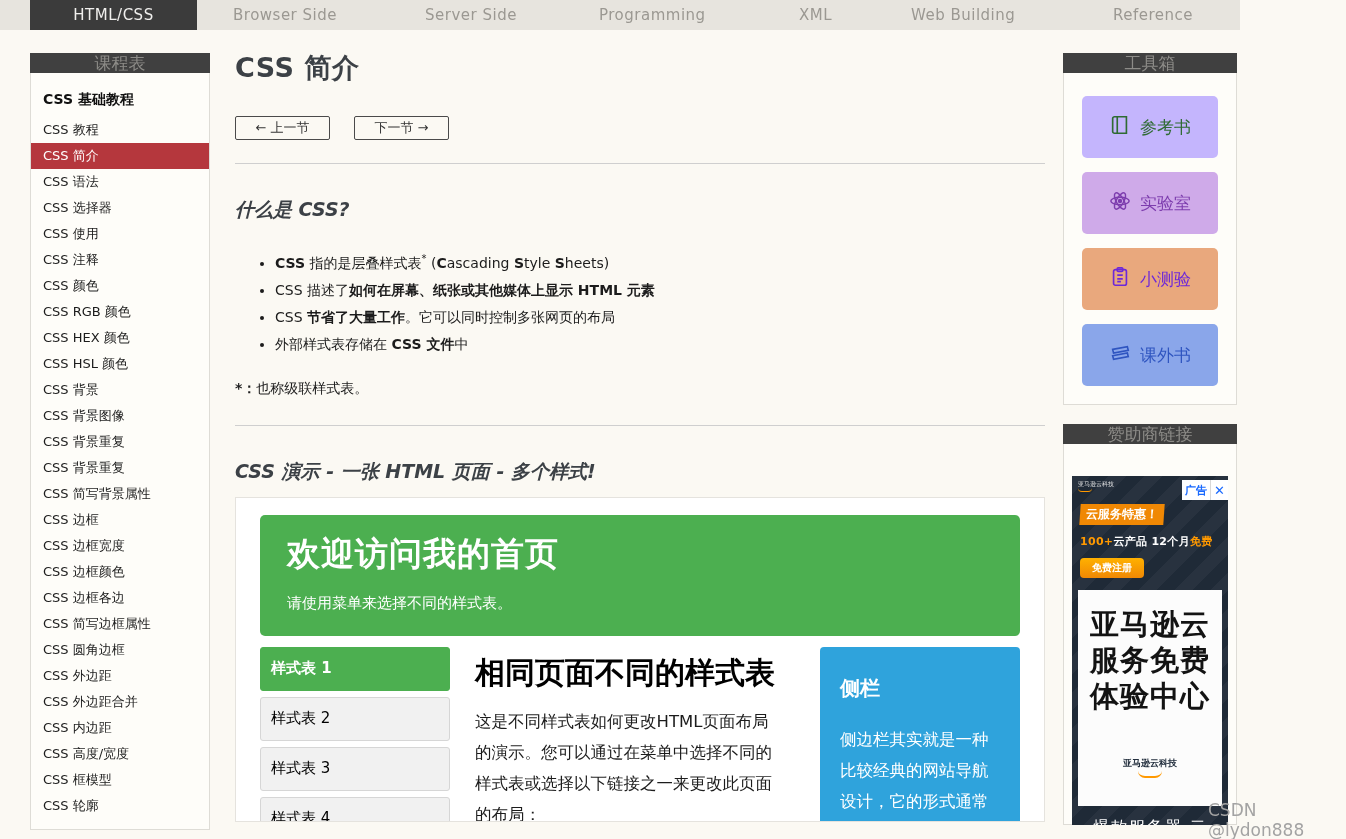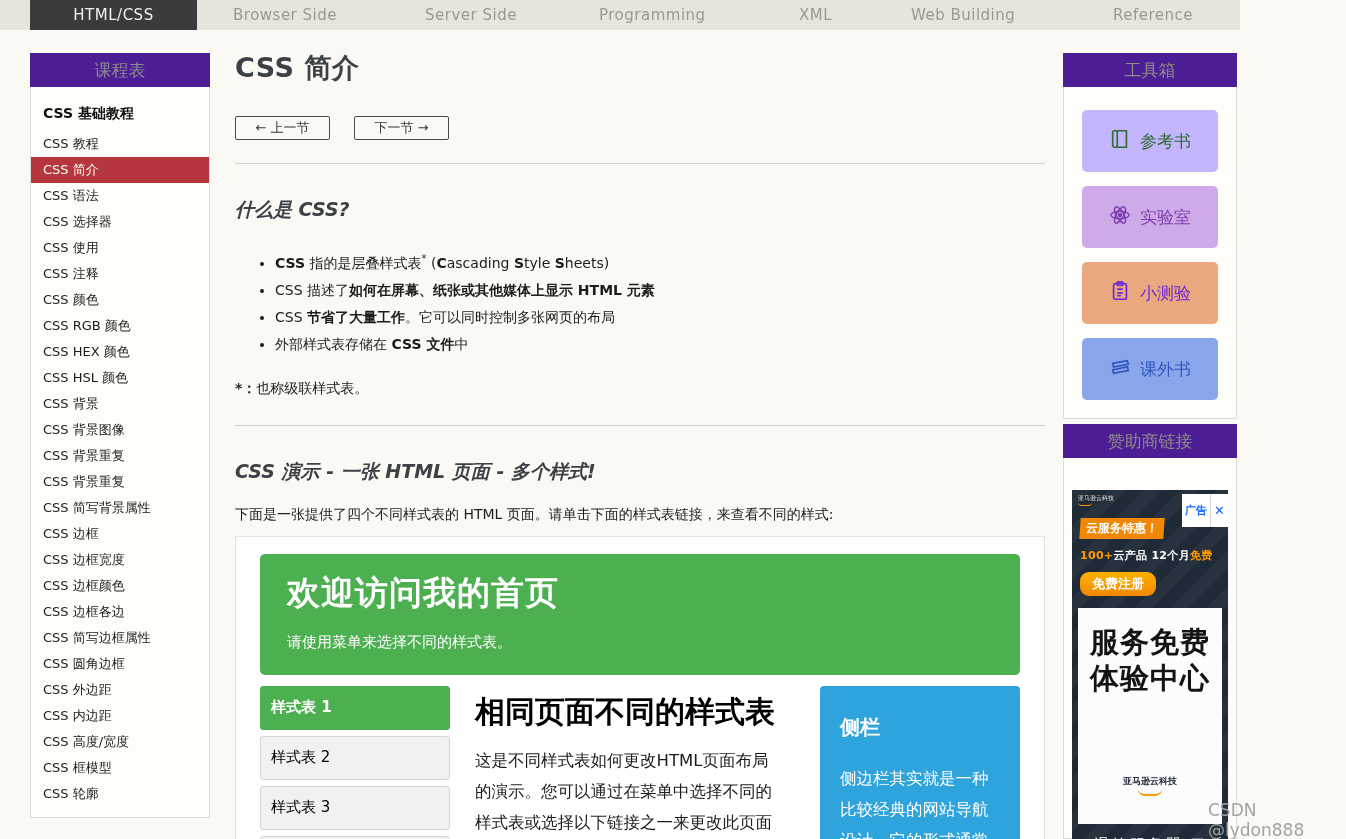--- a/index.html
+++ b/index.html
@@ -16,21 +16,21 @@
     position:absolute; left:30px; top:0; width:167px; height:30px;
     background:#3b3b3b; color:#f0efed; font-size:15px;
     display:flex; align-items:center; justify-content:center; letter-spacing:.5px;
   }
   .nav-item {
     position:absolute; top:0; height:30px; display:flex; align-items:center;
     color:#9b9892; font-size:15px; letter-spacing:.5px; cursor:pointer;
   }
   
   .panel-header {
-    height:34px; background:#4c1d95; color:#8d8c88; font-size:17px;
+    height:20px; background:#404040; color:#8d8c88; font-size:17px;
     display:flex; align-items:center; justify-content:center;
   }
   .panel-body { background:#fefdf9; border:1px solid #dedcd6; border-top:none; }
   
   .course { position:absolute; left:30px; top:53px; width:180px; }
   .course .panel-body { padding:8px 0 10px; }
   .course-group-title { font-weight:bold; font-size:14px; padding:10px 12px 8px; color:#111; }
   .course-item { font-size:13px; line-height:26px; padding:0 12px; color:#1c1c1c; cursor:pointer; white-space:nowrap; }
   .course-item.selected { background:#b5373d; color:#fff; }
   
@@ -97,31 +97,31 @@
     background-image:
       linear-gradient(135deg, rgba(255,255,255,.04) 25%, transparent 25%, transparent 50%, rgba(255,255,255,.04) 50%, rgba(255,255,255,.04) 75%, transparent 75%);
     background-size:36px 36px;
   }
   .ad-top { display:flex; align-items:flex-start; justify-content:space-between; padding:4px 0 0 6px; height:20px; }
   .ad-brand-top { font-size:6px; color:#e8e8e8; line-height:8px; }
   .ad-smile { width:14px; height:4px; border:1.5px solid #f90; border-top:none; border-left:none; border-right:none; border-radius:0 0 8px 8px; }
   .ad-flags { display:flex; }
   .ad-flag, .ad-close {
     background:#fff; color:#1a6aff; font-size:11px; font-weight:bold;
-    height:33px; display:flex; align-items:center; padding:8px 3px; cursor:pointer;
+    height:20px; display:flex; align-items:center; padding:8px 3px; cursor:pointer;
   }
   .ad-close { border-left:1px solid #d8d8d8; font-size:13px; }
   .ad-promo-badge {
     display:inline-block; margin:8px 0 0 8px; background:#f08804; color:#fff;
     font-size:12px; font-weight:bold; padding:2px 6px; transform:skewX(-4deg);
   }
   .ad-promo-line { margin:9px 8px 0; font-size:11px; font-weight:bold; letter-spacing:.3px; }
   .ad-cta {
     display:inline-block; margin:9px 0 0 8px; background:linear-gradient(#ffb100,#f08804);
-    color:#fff; font-size:13px; font-weight:bold; padding:3px 12px; border-radius:9px; cursor:pointer;
+    color:#fff; font-size:10px; font-weight:bold; padding:3px 12px; border-radius:4px; cursor:pointer;
   }
   .ad-card {
     margin:12px 6px 0; background:#fcfcfc; height:216px; text-align:center;
     padding-top:16px; position:relative;
   }
   .ad-card-line { font-size:29px; font-weight:bold; color:#131313; line-height:36px; letter-spacing:1px; }
   .ad-card-brand { position:absolute; bottom:28px; left:0; right:0; font-size:9px; font-weight:bold; color:#232f3e; }
   .ad-card-smile { width:24px; height:7px; border-bottom:2px solid #f90; border-radius:0 0 12px 12px; margin:1px auto 0; }
   .ad-bottom { margin-top:10px; text-align:center; font-size:17px; color:#fff; letter-spacing:1px; }
   
@@ -164,20 +164,21 @@
         <div class="course-item">CSS 背景重复</div>
         <div class="course-item">CSS 背景重复</div>
         <div class="course-item">CSS 简写背景属性</div>
         <div class="course-item">CSS 边框</div>
         <div class="course-item">CSS 边框宽度</div>
         <div class="course-item">CSS 边框颜色</div>
         <div class="course-item">CSS 边框各边</div>
         <div class="course-item">CSS 简写边框属性</div>
         <div class="course-item">CSS 圆角边框</div>
         <div class="course-item">CSS 外边距</div>
+        <div class="course-item">CSS 外边距合并</div>
         <div class="course-item">CSS 内边距</div>
         <div class="course-item">CSS 高度/宽度</div>
         <div class="course-item">CSS 框模型</div>
         <div class="course-item">CSS 轮廓</div>
       </div>
   </div>
 </div>
 
 <div class="main">
   <div class="page-title">CSS 简介</div>
@@ -189,21 +190,20 @@
   <div class="section-h">什么是 CSS?</div>
   <ul class="facts">
       <li><span style="font-weight: bold;">CSS</span><span> 指的是层叠样式表</span><sup>*</sup><span> (</span><span style="font-weight: bold;">C</span><span>ascading </span><span style="font-weight: bold;">S</span><span>tyle </span><span style="font-weight: bold;">S</span><span>heets)</span></li>
       <li><span>CSS 描述了</span><span style="font-weight: bold;">如何在屏幕、纸张或其他媒体上显示 HTML 元素</span></li>
       <li><span>CSS </span><span style="font-weight: bold;">节省了大量工作</span><span>。它可以同时控制多张网页的布局</span></li>
       <li><span>外部样式表存储在 </span><span style="font-weight: bold;">CSS 文件</span><span>中</span></li>
     </ul>
   <div class="footnote"><span style="font-weight: bold;">*：</span><span>也称级联样式表。</span></div>
   <hr class="rule rule2">
   <div class="section-h">CSS 演示 - 一张 HTML 页面 - 多个样式!</div>
-  <div class="intro-p">下面是一张提供了四个不同样式表的 HTML 页面。请单击下面的样式表链接，来查看不同的样式:</div>
 
   <div class="demo">
     <div class="demo-banner" style="background: rgb(76, 175, 80);">
       <div class="demo-banner-title">欢迎访问我的首页</div>
       <div class="demo-banner-sub">请使用菜单来选择不同的样式表。</div>
     </div>
     <div class="demo-row">
       <div class="demo-menu">
           <div class="demo-menu-btn active">样式表 1</div>
           <div class="demo-menu-btn">样式表 2</div>
@@ -273,20 +273,21 @@
         <div class="ad-flags">
           <div class="ad-flag">广告</div>
           <div class="ad-close">✕</div>
         </div>
       </div>
       <div class="ad-promo-badge">云服务特惠！</div>
       <div class="ad-promo-line"><span style="color: rgb(255, 153, 0);">100+</span><span style="color: rgb(255, 255, 255);">云产品 12个月</span><span style="color: rgb(255, 153, 0); font-family: Liberation Mono, monospace;">免费</span></div>
       <div class="ad-cta">免费注册</div>
       <div class="ad-card">
         <div>
+            <div class="ad-card-line">亚马逊云</div>
             <div class="ad-card-line">服务免费</div>
             <div class="ad-card-line">体验中心</div>
           </div>
         <div class="ad-card-brand">
           <div>亚马逊云科技</div>
           <div class="ad-card-smile"></div>
         </div>
       </div>
       <div class="ad-bottom">爆款服务器 云</div>
     </div>

